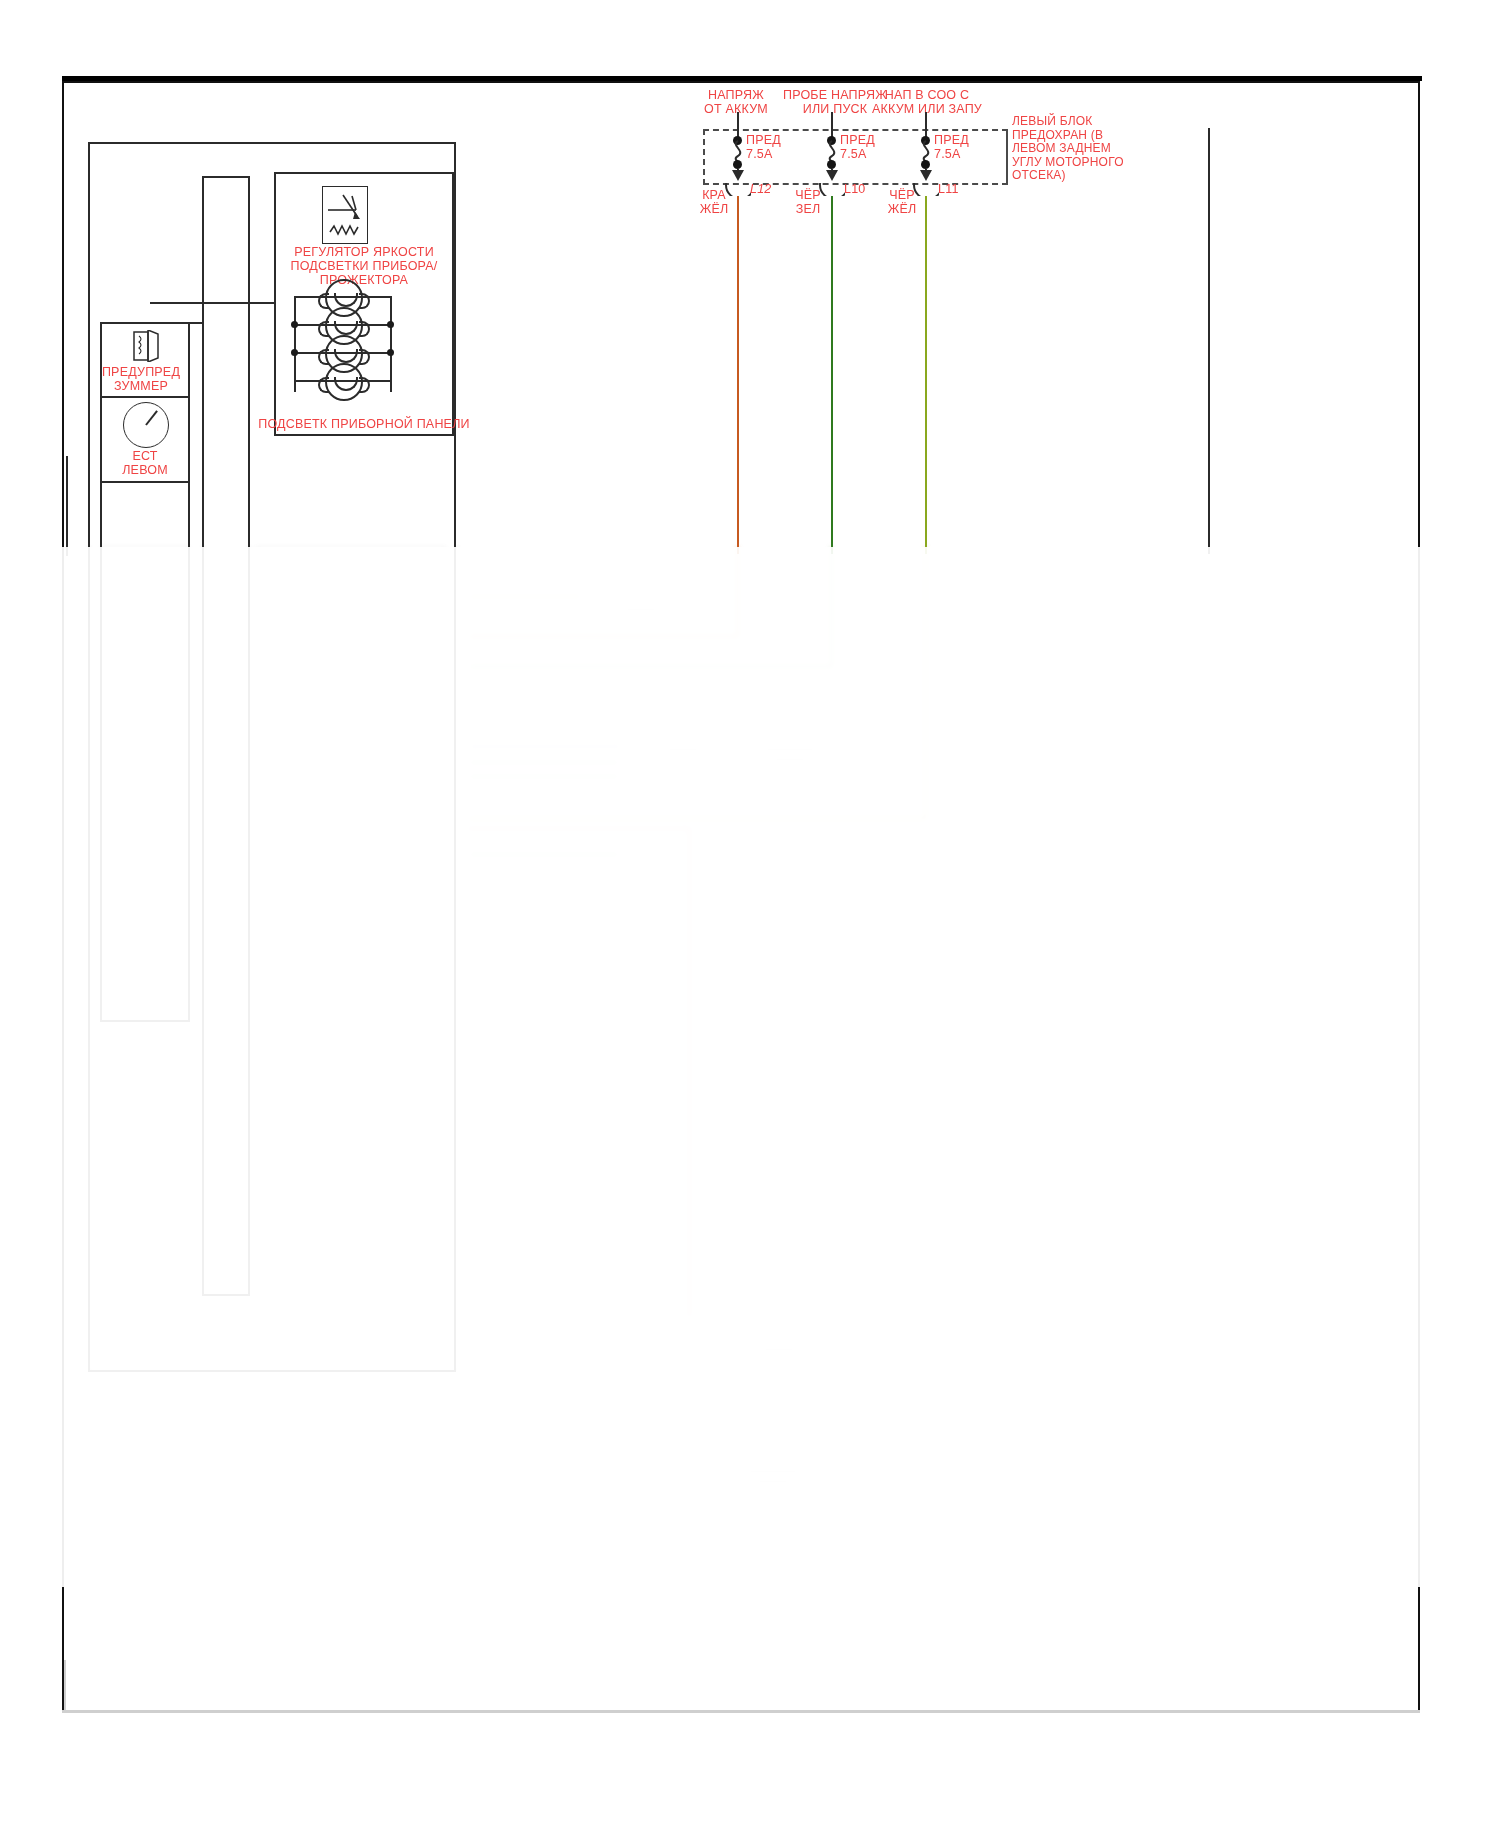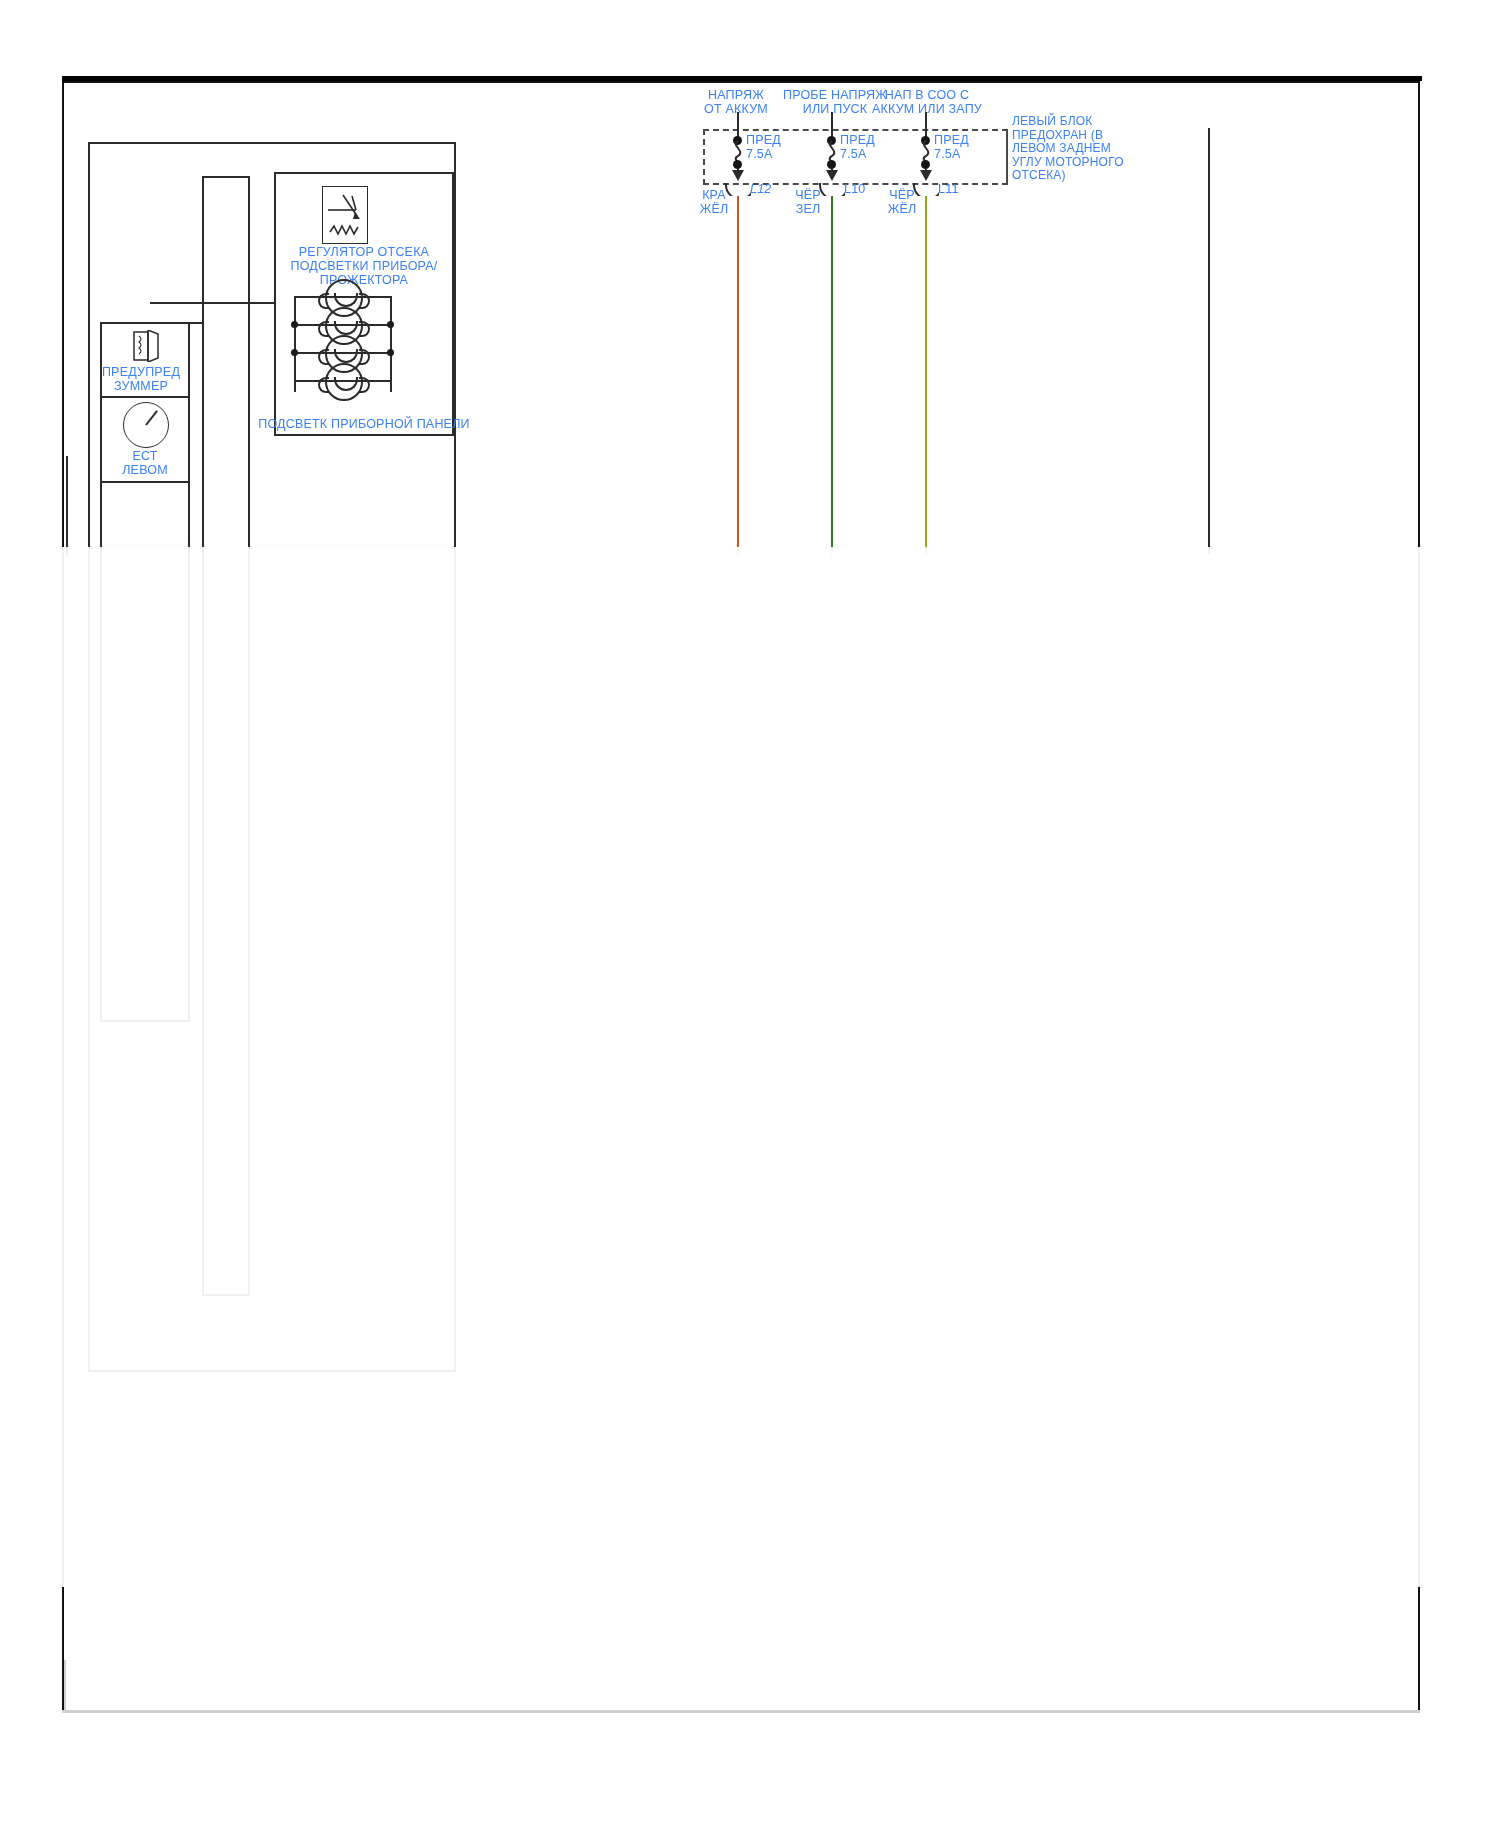--- a/index.html
+++ b/index.html
@@ -12,21 +12,21 @@
   .top-rule{position:absolute;left:62px;top:76px;width:1360px;height:5px;background:#000;}
   .frame{position:absolute;left:62px;top:81px;width:1358px;height:1632px;
          border:2px solid #111;box-sizing:border-box;background:transparent;}
 
   
   .ln{position:absolute;background:#2b2b2b;}
   .hl{height:2px;}
   .vl{width:2px;}
   .box{position:absolute;border:2px solid #2b2b2b;box-sizing:border-box;background:transparent;}
   .lbl{position:absolute;font-size:12.5px;line-height:14px;letter-spacing:.2px;
-       text-align:center;white-space:pre-line;color:#3b82f6;}
+       text-align:center;white-space:pre-line;color:#ef4444;}
   .lbl.lft{text-align:left;}
   .dot{position:absolute;width:7px;height:7px;border-radius:50%;background:#1b1b1b;}
 
   
   .fusebox{position:absolute;border:2px dashed #4a4a4a;box-sizing:border-box;}
   .fuse-wire{position:absolute;width:2px;background:#2b2b2b;}
   .fnode{position:absolute;width:9px;height:9px;border-radius:50%;background:#151515;}
   .arrow-dn{position:absolute;width:0;height:0;border-left:6px solid transparent;
             border-right:6px solid transparent;border-top:11px solid #2b2b2b;}
   .vee{position:absolute;width:26px;height:13px;overflow:hidden;}
@@ -154,21 +154,21 @@
 
   <div class="box" style="left:274px;top:172px;width:180px;height:264px;"></div>
   <div class="rheo" style="left:322px;top:186px;width:46px;height:58px;"></div>
   <svg style="position:absolute;left:322px;top:186px;" width="46" height="58" viewBox="0 0 46 58">
     <line x1="6" y1="24" x2="34" y2="24" stroke="#2b2b2b" stroke-width="1.6"></line>
     <line x1="30" y1="10" x2="34" y2="24" stroke="#2b2b2b" stroke-width="1.6"></line>
     <line x1="21" y1="9" x2="35" y2="30" stroke="#2b2b2b" stroke-width="1.6"></line>
     <path d="M33 26 L38 33 L31 33 Z" fill="#2b2b2b"></path>
     <polyline points="8,46 12,40 16,48 20,40 24,48 28,40 32,48 36,41" fill="none" stroke="#2b2b2b" stroke-width="1.6"></polyline>
   </svg>
-  <div class="lbl" style="left:254px;top:245px;width:220px;">РЕГУЛЯТОР ОТСЕКА
+  <div class="lbl" style="left:254px;top:245px;width:220px;">РЕГУЛЯТОР ЯРКОСТИ
 ПОДСВЕТКИ ПРИБОРА/ПРОЖЕКТОРА</div>
 
   <div class="ln hl" style="left:150px;top:302px;width:124px;"></div>
   <div class="ln vl" style="left:150px;top:302px;height:0px;"></div>
 
   <div>
     <div class="ln vl" style="left:294px;top:296px;height:96px;"></div>
     <div class="ln vl" style="left:390px;top:296px;height:96px;"></div>
 
     <div class="ln hl" style="left:294px;top:296px;width:96px;"></div>

